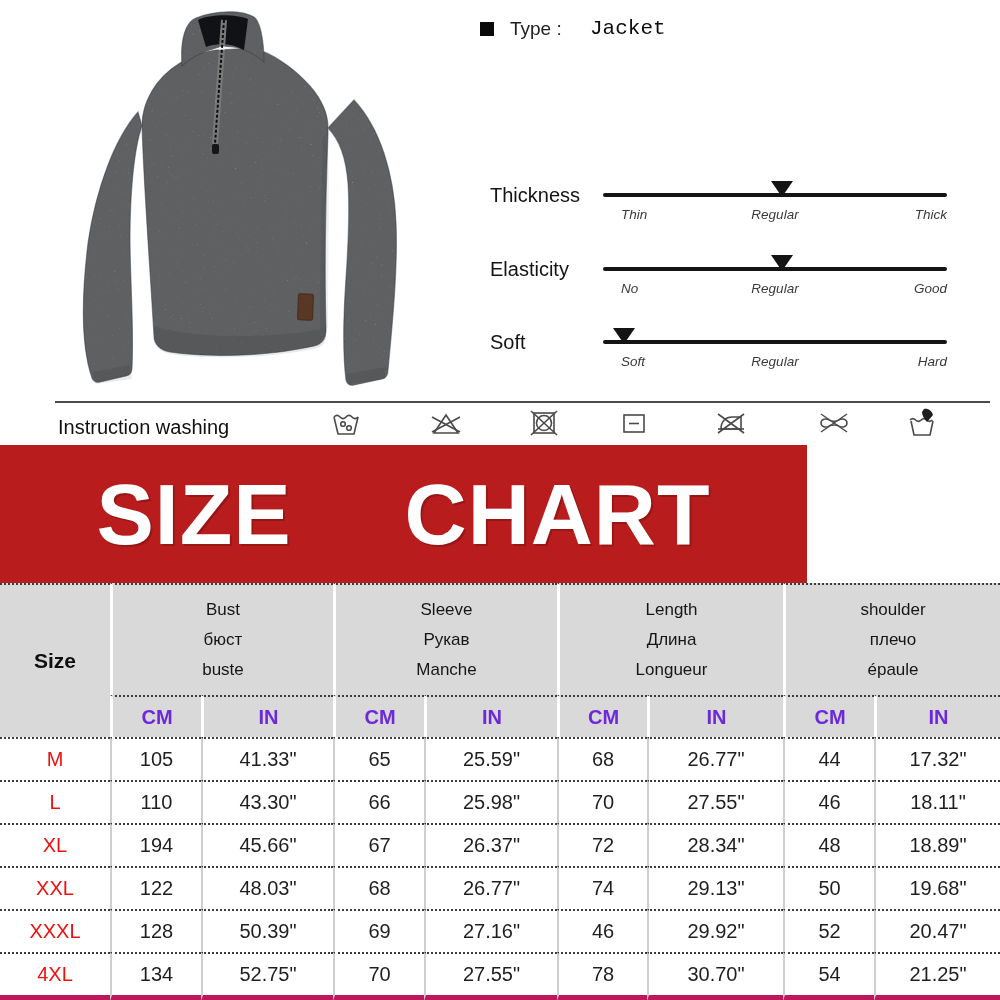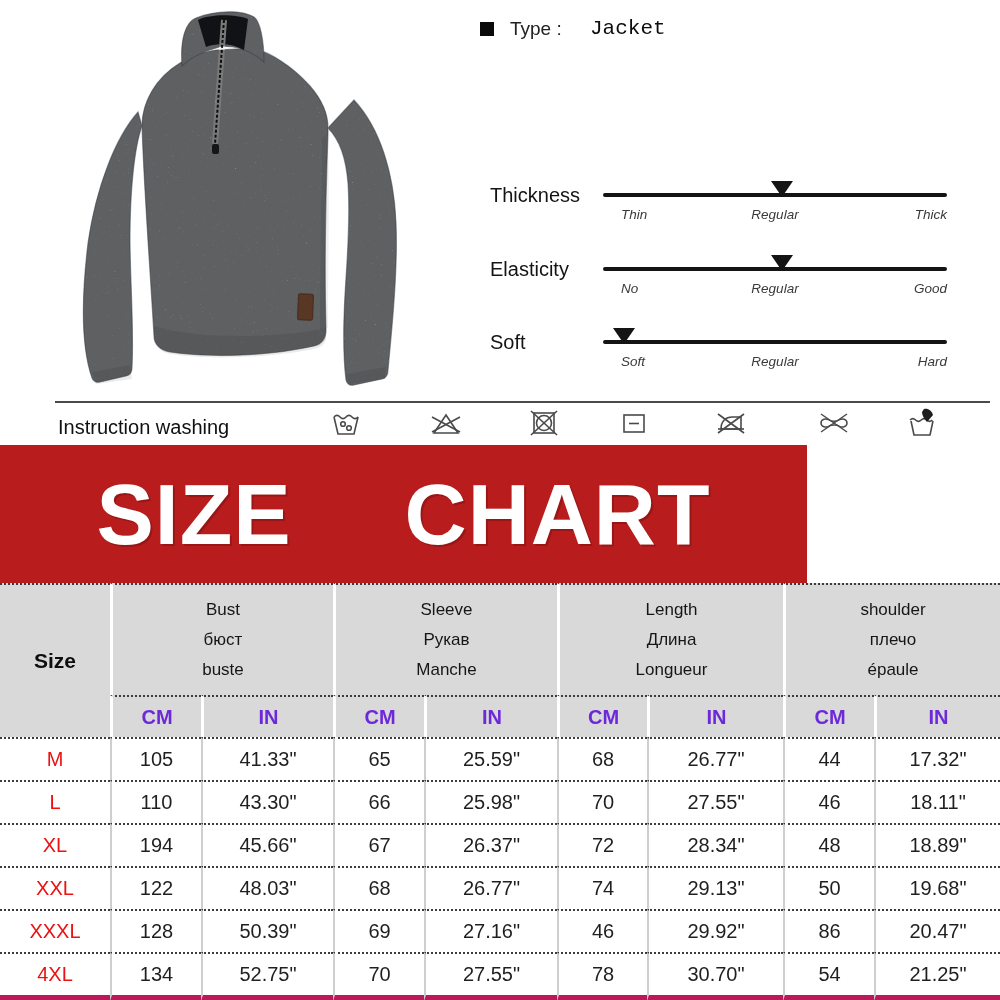--- a/index.html
+++ b/index.html
@@ -297,21 +297,21 @@
           <td>19.68"</td>
         </tr>
         <tr>
           <td class="size-label">XXXL</td>
           <td>128</td>
           <td>50.39"</td>
           <td>69</td>
           <td>27.16"</td>
           <td>46</td>
           <td>29.92"</td>
-          <td>86</td>
+          <td>52</td>
           <td>20.47"</td>
         </tr>
         <tr>
           <td class="size-label">4XL</td>
           <td>134</td>
           <td>52.75"</td>
           <td>70</td>
           <td>27.55"</td>
           <td>78</td>
           <td>30.70"</td>

